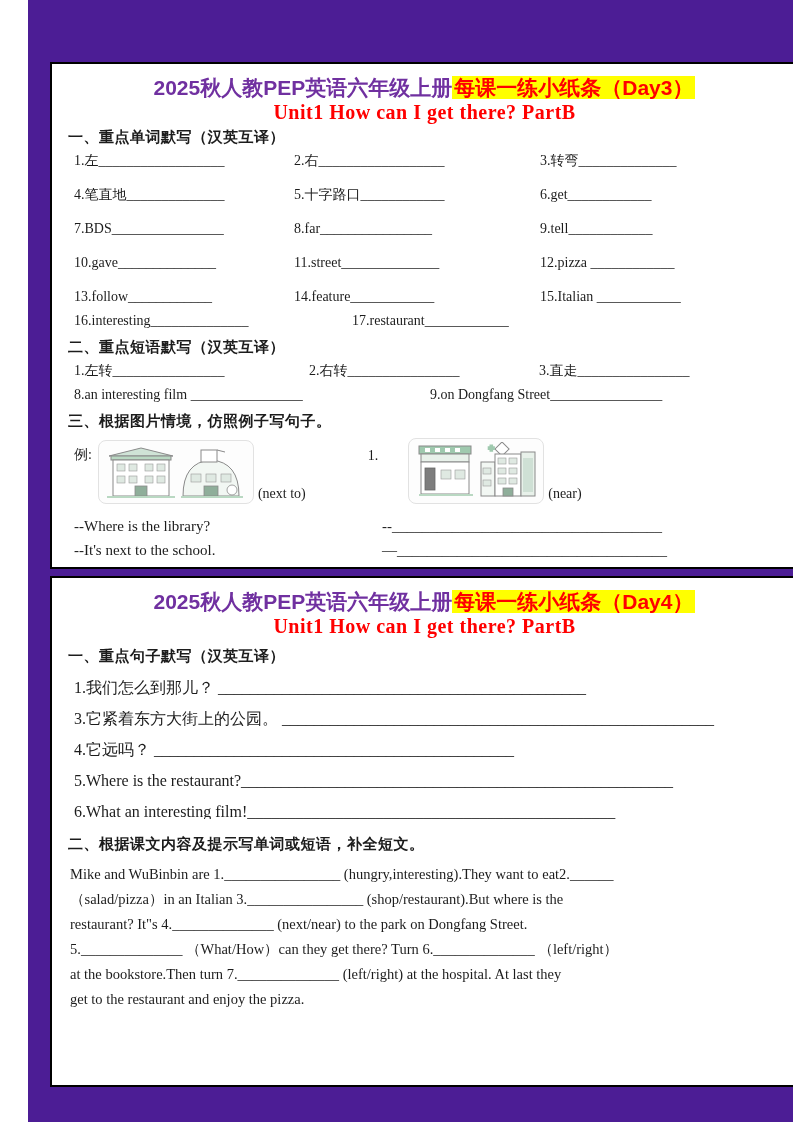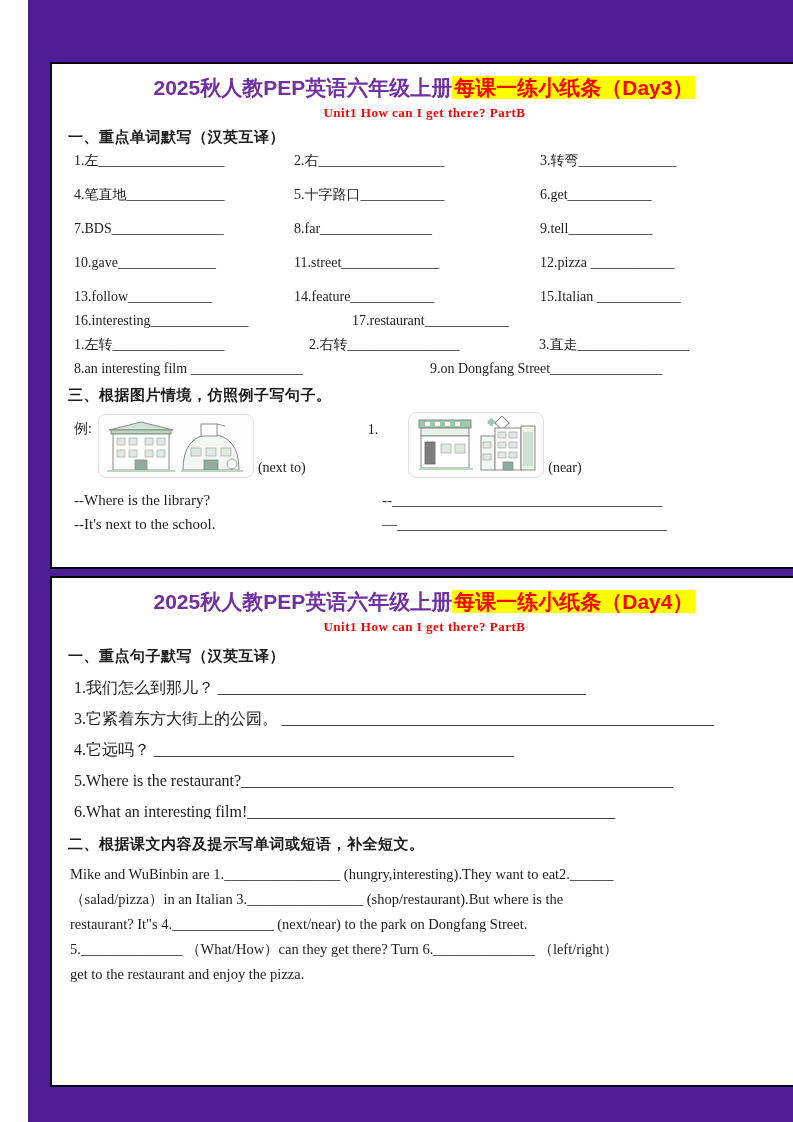--- a/index.html
+++ b/index.html
@@ -31,21 +31,21 @@
     line-height: 27px;
     white-space: nowrap;
     margin: 2px 0 1px 0;
   }
   .title-main { color: #7030a0; }
   .title-hl { color: #ff0000; background: #ffff00; padding: 0 2px; }
   .sheet-sub {
     text-align: center;
     color: #ff0000;
     font-weight: bold;
-    font-size: 13px;
+    font-size: 20px;
     line-height: 21px;
     margin-bottom: 4px;
     letter-spacing: .5px;
   }
   .section-heading {
     font-family: "Liberation Sans", "DejaVu Sans", sans-serif;
     font-weight: bold;
     font-size: 15px;
     margin: 5px 0 7px 0;
     letter-spacing: .5px;
@@ -115,20 +115,21 @@
       <span class="cell">12.pizza ____________</span>
       <span class="cell">13.follow____________</span>
       <span class="cell">14.feature____________</span>
       <span class="cell">15.Italian ____________</span>
     </div>
     <div class="row2" style="grid-template-columns: 278px 1fr;">
       <span class="cell">16.interesting______________</span>
       <span class="cell">17.restaurant____________</span>
     </div>
 
+    <div class="section-heading">二、重点短语默写（汉英互译）</div>
     <div class="grid3b">
       <span class="cell">1.左转________________</span>
       <span class="cell">2.右转________________</span>
       <span class="cell">3.直走________________</span>
     </div>
     <div class="grid2b">
       <span class="cell">8.an interesting film ________________</span>
       <span class="cell">9.on Dongfang Street________________</span>
     </div>
 
@@ -225,17 +226,18 @@
       <div class="sent-item">5.Where is the restaurant?______________________________________________________</div>
       <div class="sent-item">6.What an interesting film!______________________________________________</div>
     </div>
 
     <div class="section-heading" style="margin-top:12px; margin-bottom:8px;">二、根据课文内容及提示写单词或短语，补全短文。</div>
     <div class="cloze">
       <div class="cloze-line">Mike and WuBinbin are 1.________________ (hungry,interesting).They want to eat2.______</div>
       <div class="cloze-line">（salad/pizza）in an Italian 3.________________ (shop/restaurant).But where is the</div>
       <div class="cloze-line">restaurant? It"s 4.______________ (next/near) to the park on Dongfang Street.</div>
       <div class="cloze-line">5.______________ （What/How）can they get there? Turn 6.______________ （left/right）</div>
+      <div class="cloze-line">at the bookstore.Then turn 7.______________ (left/right) at the hospital. At last they</div>
       <div class="cloze-line">get to the restaurant and enjoy the pizza.</div>
     </div>
   </div>
 
 </div>
 
 </body></html>

